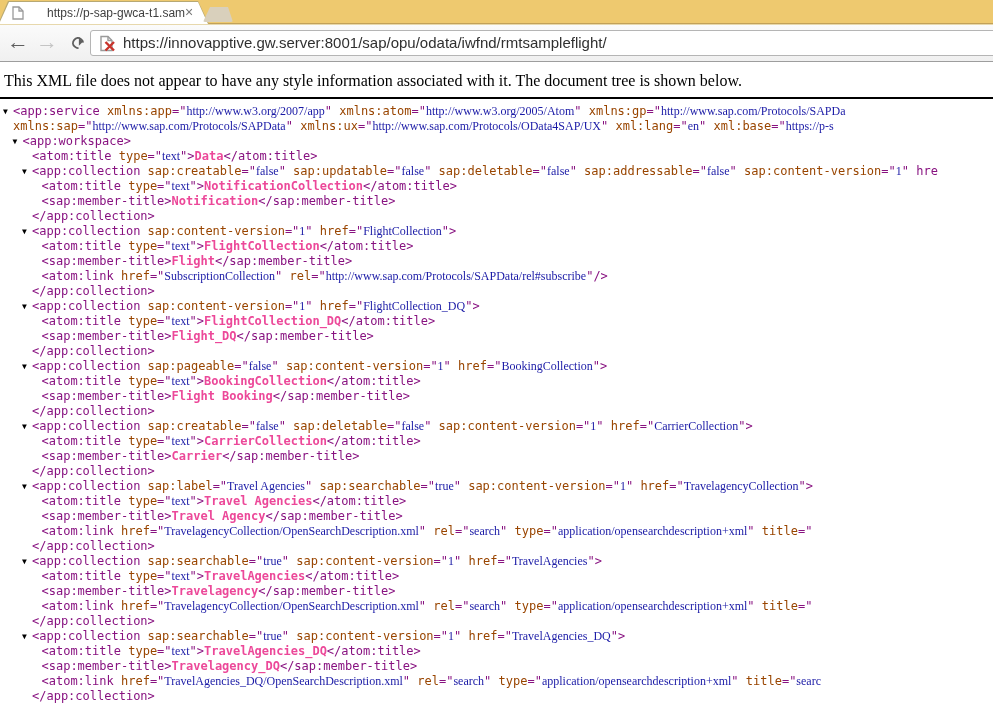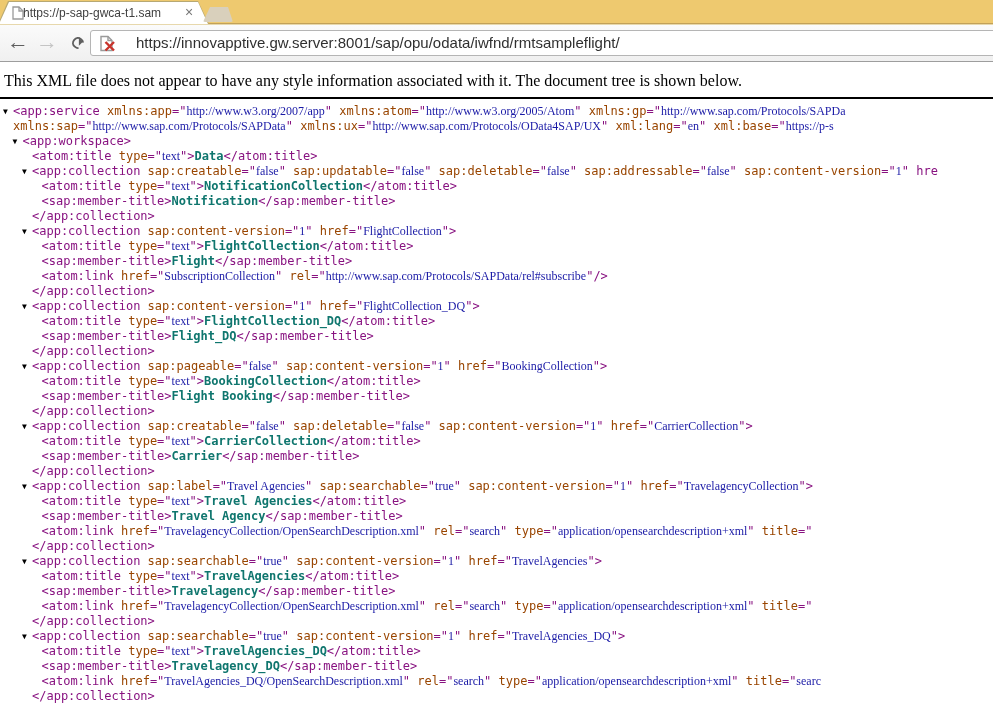--- a/index.html
+++ b/index.html
@@ -9,21 +9,21 @@
     font-family:"Liberation Sans", sans-serif;
   }
 
   
   .tabstrip { position:relative; height:24px; background:#eec96f; border-bottom:1px solid #c2a158; }
   .tab-outline { position:absolute; left:-2px; top:1px; width:211px; height:23px;
     background:#b7a873; clip-path:polygon(0 100%, 10px 0, 200px 0, 211px 100%); }
   .tab { position:absolute; left:-1px; top:2px; width:209px; height:22px; background:#fff;
     clip-path:polygon(0 100%, 10px 0, 199px 0, 209px 100%); }
   .favicon { position:absolute; left:13px; top:4px; width:12px; height:14px; }
-  .tab-title { position:absolute; left:24px; top:0; width:148px; height:22px; line-height:22px;
+  .tab-title { position:absolute; left:48px; top:0; width:148px; height:22px; line-height:22px;
     font-size:12px; color:#3f3f3f; white-space:nowrap; overflow:hidden; }
   .tab-close { position:absolute; left:181px; top:0; width:18px; height:22px; line-height:21px;
     text-align:center; font-size:14px; color:#777; cursor:default; }
   .newtab { position:absolute; left:203px; top:7px; width:30px; height:15px; background:#d9d0bc;
     clip-path:polygon(0 100%, 7px 0, 25px 0, 30px 100%); border-radius:2px; }
 
   
   .toolbar { position:relative; height:38px; background:linear-gradient(#fbfbfb,#f0f0f0);
     border-bottom:1px solid #9d9d9d; box-shadow:inset 0 1px 0 #e7d8ac; }
   .nav-btn { position:absolute; top:1px; width:28px; height:36px; text-align:center;
@@ -33,37 +33,37 @@
   .nav-reload  { left:64px; }
   .reload-shape { position:absolute; left:8px; top:12px; width:12px; height:12px;
     border:2px solid #5f5f5f; border-radius:50%; border-top-color:transparent; transform:rotate(130deg); }
   .reload-shape::after { content:""; position:absolute; left:-4px; top:-3px; width:0; height:0;
     border:4px solid transparent; border-bottom-color:#5f5f5f; transform:rotate(-40deg); }
 
   .omnibox { position:absolute; left:90px; top:6px; width:910px; height:26px; background:#fff;
     border:1px solid #b5b5b5; border-radius:3px; }
   .ssl-icon { position:absolute; left:8px; top:4px; width:17px; height:17px; }
   .url-text { position:absolute; left:32px; top:0; height:24px; line-height:24px; font-size:15px;
-    color:#303030; white-space:nowrap;margin-left:13px; }
+    color:#303030; white-space:nowrap; }
 
   
   .content { height:693px; background:#fff; overflow:hidden; }
   .xml-msg { font-family:"Liberation Serif", serif; font-size:16px; color:#000;
     margin:10px 3px 0 4px; }
   .rule { border:0; border-top:2px solid #000; margin:7px 0 0 0; }
 
   .xml-tree { margin-top:5px; font-family:"DejaVu Sans Mono", monospace; font-size:12px;
     line-height:15px; white-space:pre; overflow:hidden; }
   .line { height:15px; white-space:pre; }
   .arrow { display:inline-block; width:10px; font-size:8px; color:#000; vertical-align:top;
     line-height:15px; }
   .tg { color:#881280; }
   .an { color:#994500;text-align:center; }
   .av { color:#1a1aa6;font-family:Liberation Serif, serif; }
-  .tx { color:#0f766e; font-weight:bold; }
+  .tx { color:#ec4899; font-weight:bold; }
 </style>
 </head>
 <body>
 
 <div>
 
   <div class="tabstrip">
     <div class="tab-outline"></div>
     <div class="tab">
       <svg class="favicon" viewBox="0 0 12 14">

